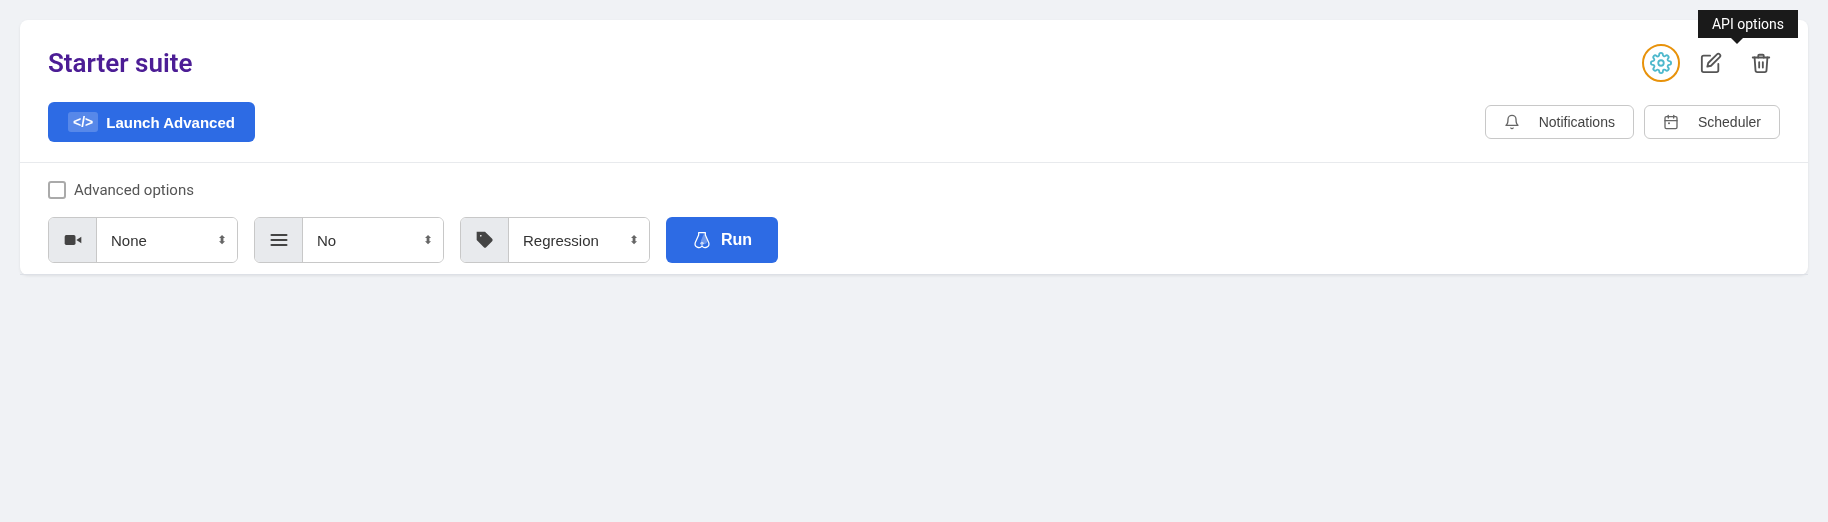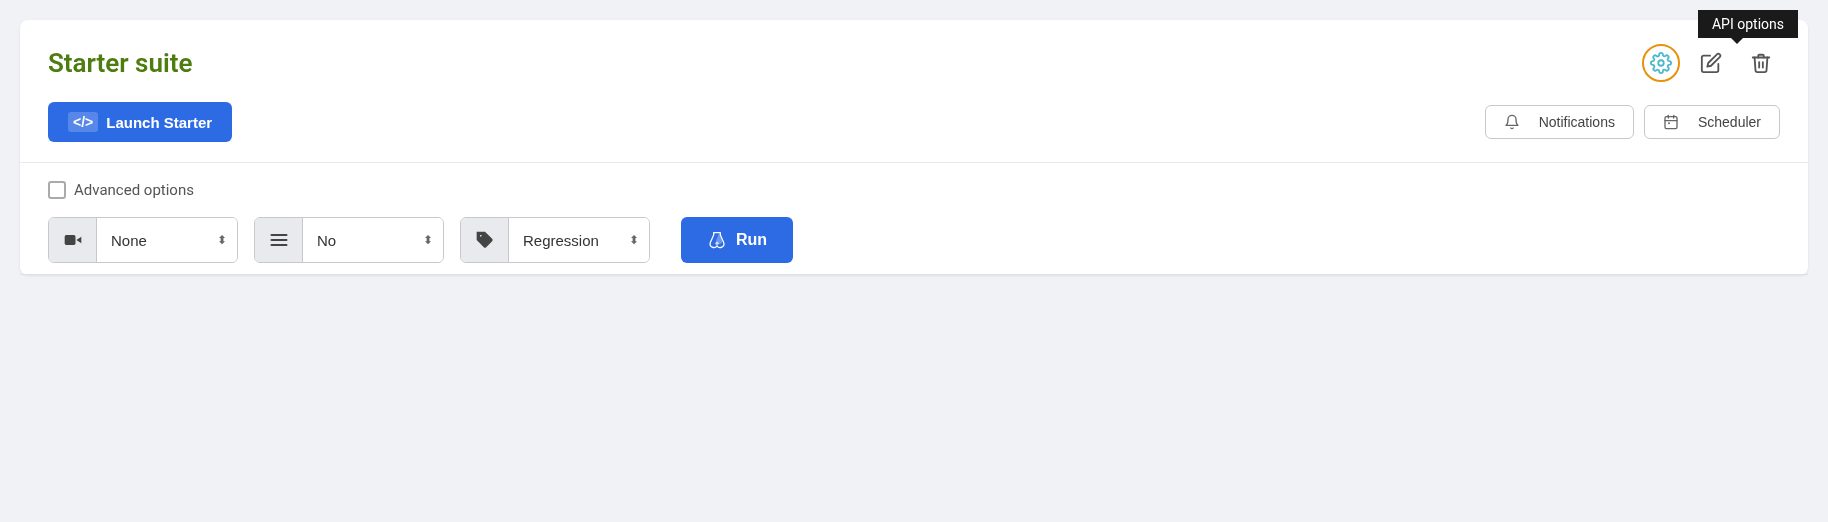--- a/index.html
+++ b/index.html
@@ -46,21 +46,21 @@
     .header-row {
       display: flex;
       align-items: center;
       justify-content: space-between;
       padding: 24px 28px 16px 28px;
     }
 
     .suite-title {
       font-size: 26px;
       font-weight: 600;
-      color: #4d7c0f;
+      color: #4c1d95;
     }
 
     .header-actions {
       display: flex;
       align-items: center;
       gap: 12px;
     }
 
     .icon-btn {
       background: none;
@@ -240,21 +240,20 @@
       border: none;
       border-radius: 6px;
       padding: 10px 26px;
       font-size: 16px;
       font-weight: 600;
       cursor: pointer;
       display: flex;
       align-items: center;
       gap: 9px;
       height: 46px;
-      margin-left: 15px;
     }
 
     .run-btn svg {
       width: 20px;
       height: 20px;
     }
 
     .bottom-divider {
       border: none;
       border-top: 1.5px solid #dde0e6;
@@ -302,21 +301,21 @@
           <path d="M9 6V4a1 1 0 0 1 1-1h4a1 1 0 0 1 1 1v2"></path>
         </svg>
       </button>
 
     </div>
   </div>
 
   <div class="action-row">
     <button class="launch-btn">
       <span class="code-icon">&lt;/&gt;</span>
-      <span>Launch Starter</span>
+      <span>Launch Advanced</span>
     </button>
 
     <div class="right-btns">
       <button class="outline-btn">
         <svg viewBox="0 0 24 24" fill="none" stroke="currentColor" stroke-width="2" stroke-linecap="round" stroke-linejoin="round">
           <path d="M18 8A6 6 0 0 0 6 8c0 7-3 9-3 9h18s-3-2-3-9"></path>
           <path d="M13.73 21a2 2 0 0 1-3.46 0"></path>
         </svg>
         <span>Notifications</span>
       </button>

